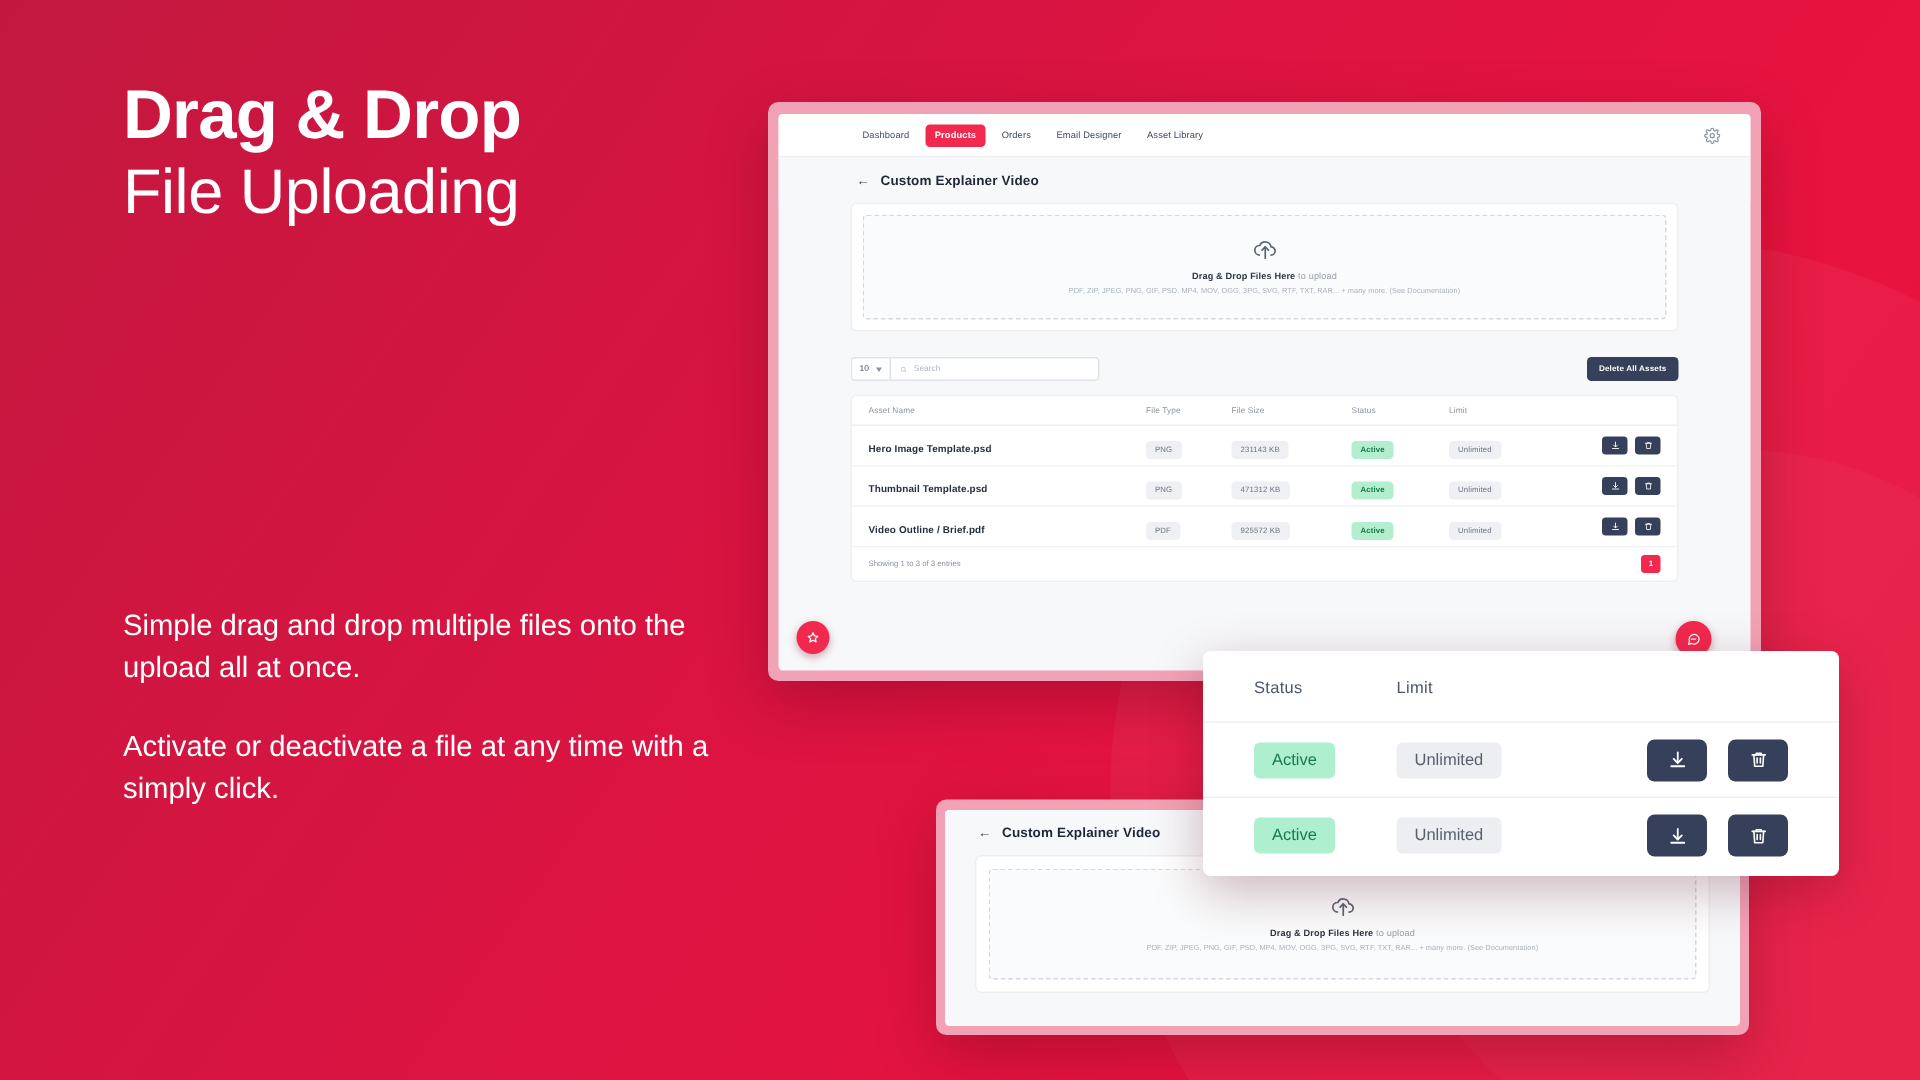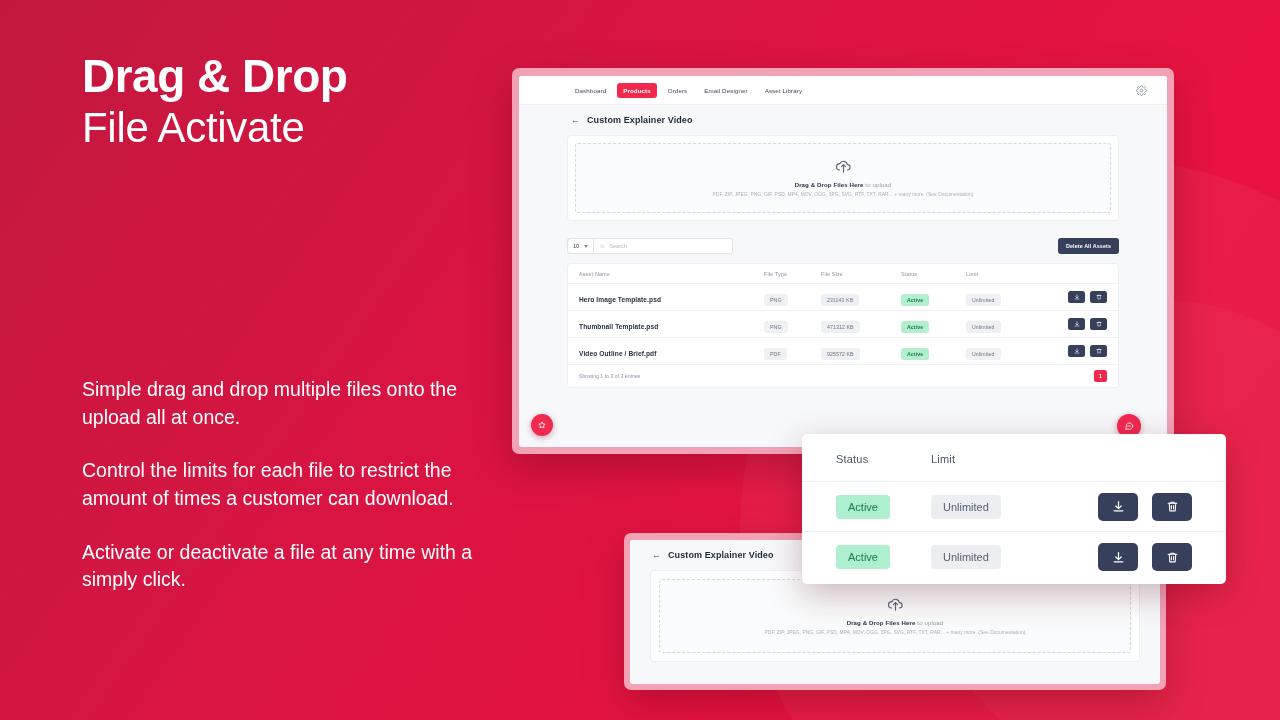--- a/index.html
+++ b/index.html
@@ -33,21 +33,21 @@
   
   .left-copy { position: absolute; left: 82px; top: 52px; width: 410px; }
   .headline-1 {
     font-size: 46px; font-weight: bold; color: #ffffff;
     letter-spacing: -0.5px; line-height: 1.05;
   }
   .headline-2 {
     font-size: 42px; font-weight: 300; color: #ffffff;
     letter-spacing: -0.3px; line-height: 1.25; margin-top: 2px;
   }
-  .body-copy { position: absolute; left: 82px; top: 376px; width: 400px; }
+  .body-copy { position: absolute; left: 82px; top: 404px; width: 400px; }
   .para {
     font-size: 19.5px; color: #ffffff; line-height: 1.42;
     font-weight: 300; margin-bottom: 26px;
   }
 
   
   .window {
     position: absolute;
     background: #f2a2b5;
     border-radius: 7px;
@@ -211,26 +211,25 @@
 </head>
 <body>
 
 <div id="stage">
 
   <div class="deco-circle"></div>
   <div class="deco-circle2"></div>
 
   <div class="left-copy">
     <div class="headline-1">Drag &amp; Drop</div>
-    <div class="headline-2">File Activate</div>
+    <div class="headline-2">File Uploading</div>
   </div>
 
   <div class="body-copy">
     <p class="para">Simple drag and drop multiple files onto the upload all at once.</p>
-    <p class="para">Control the limits for each file to restrict the amount of times a customer can download.</p>
     <p class="para">Activate or deactivate a file at any time with a simply click.</p>
   </div>
 
   <div class="window" id="window-main">
     <div class="window-inner">
 
       <div class="navbar">
         <div class="nav-items">
           <div class="nav-item">Dashboard</div>
           <div class="nav-item active">Products</div>

